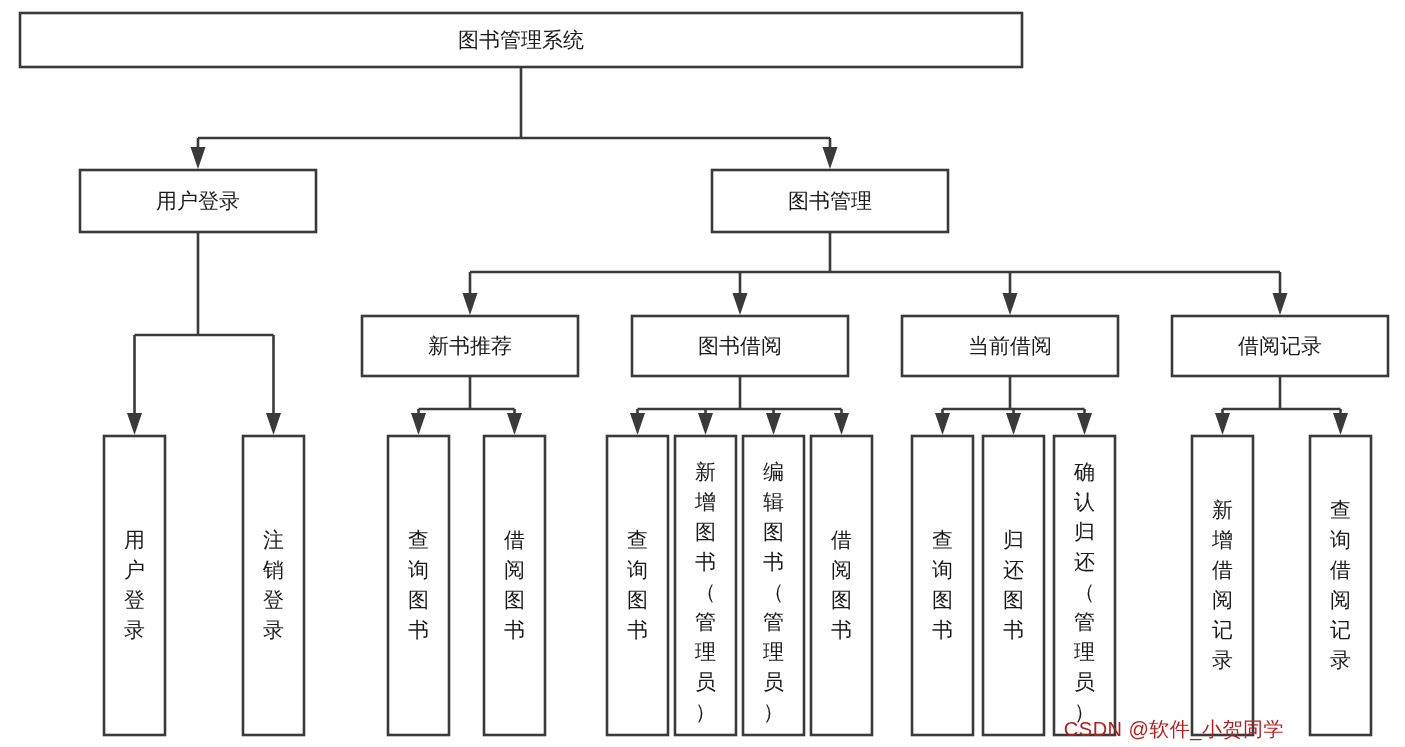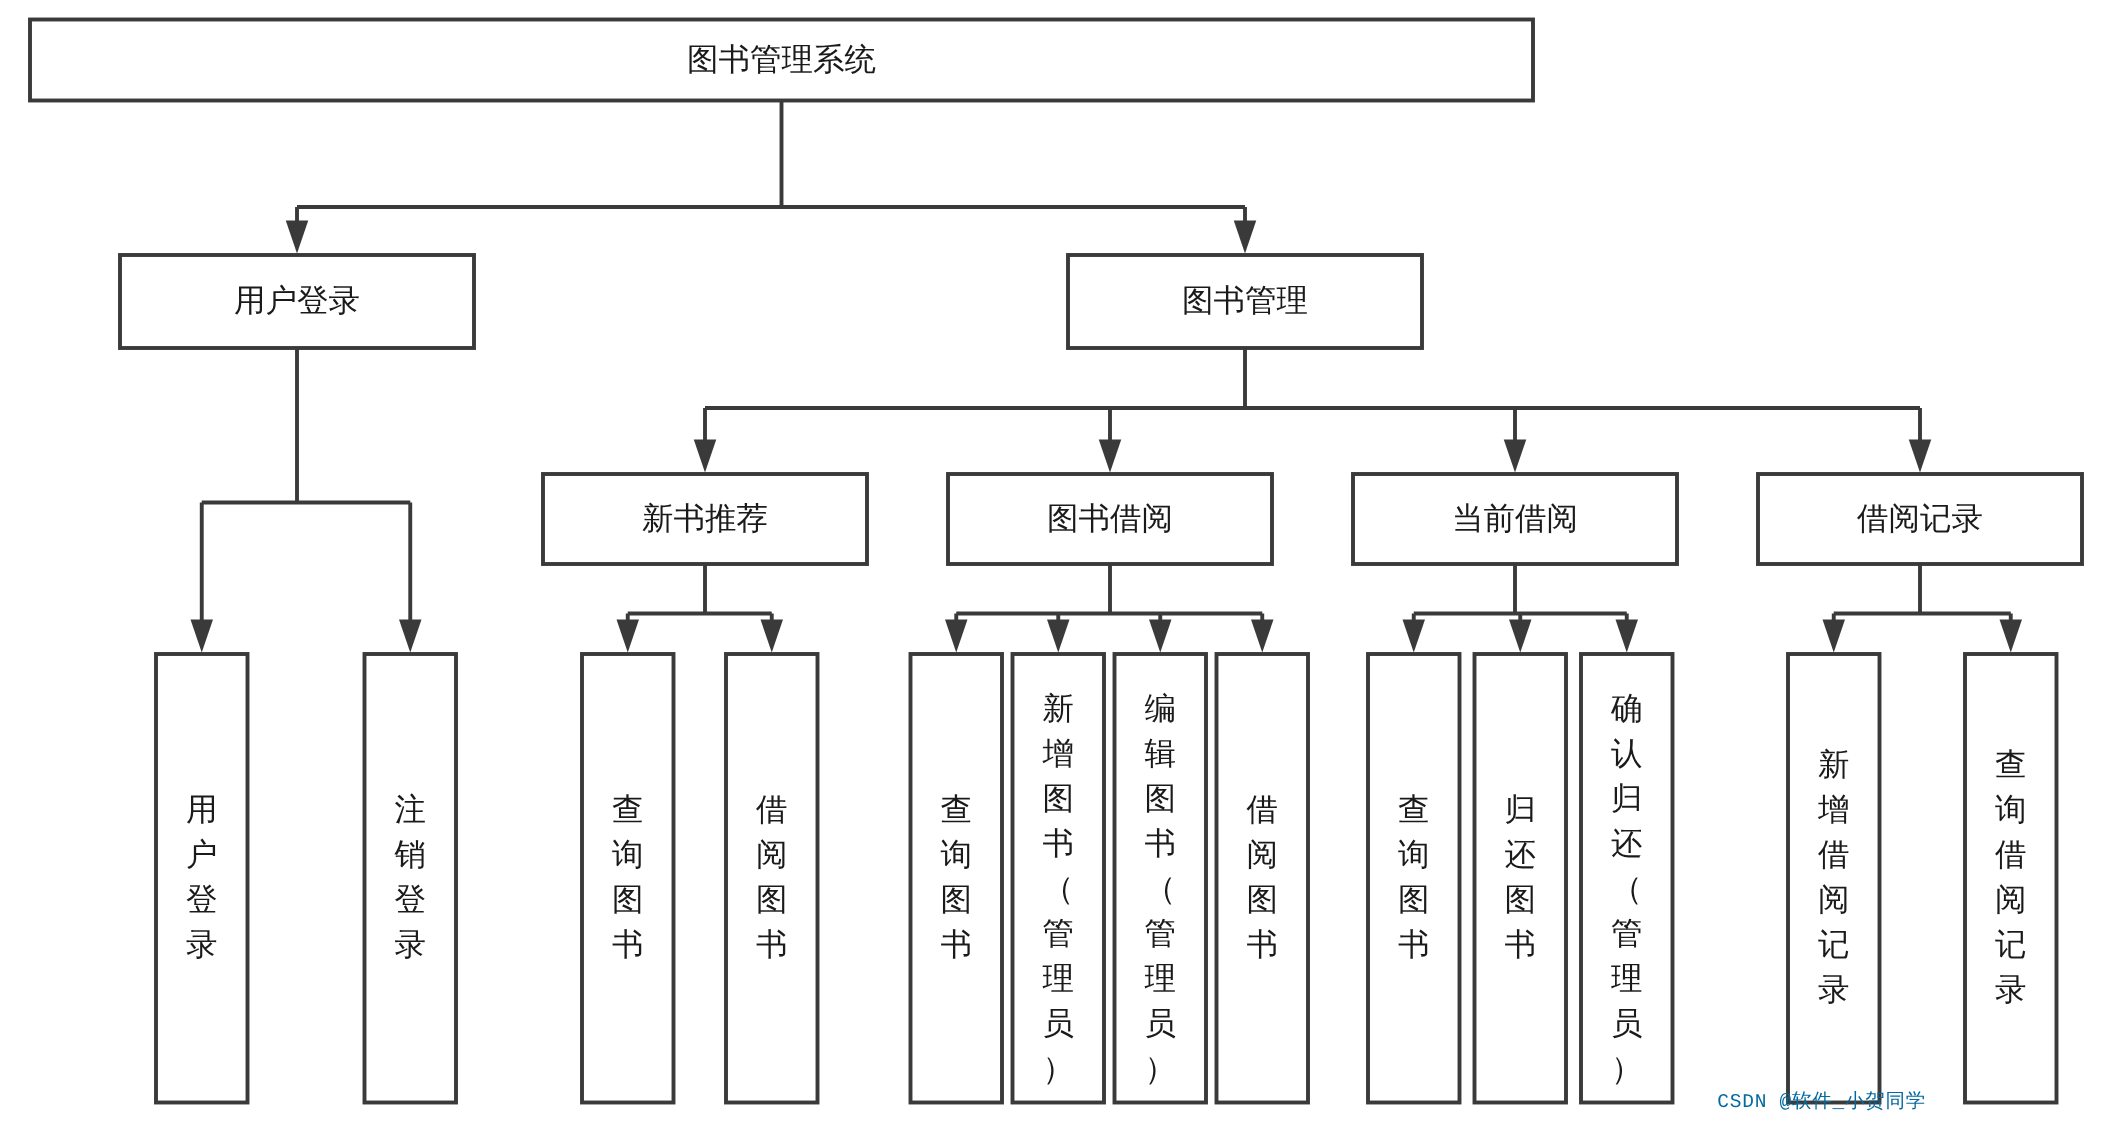--- a/index.html
+++ b/index.html
@@ -54,23 +54,23 @@
     font-size: 21px;
     fill: #1a1a1a;
     text-anchor: middle;
     dominant-baseline: middle;
     white-space: pre;
   }
   .watermark-text {
     position: absolute;
     right: 12px;
     bottom: 4px;
-    font-family: Liberation Mono, monospace;
-    font-size: 13px;
-    color: #0369a1;
+    font-family: Liberation Sans, sans-serif;
+    font-size: 20px;
+    color: #b91c1c;
     letter-spacing: 0.5px;
     user-select: none;
     pointer-events: none;
   }
 </style>
 </head>
 <body>
 
 <div id="diagram-root">
   <svg class="diagram-canvas" id="diagram-canvas" viewBox="0 0 1405 747" xmlns="http://www.w3.org/2000/svg">

